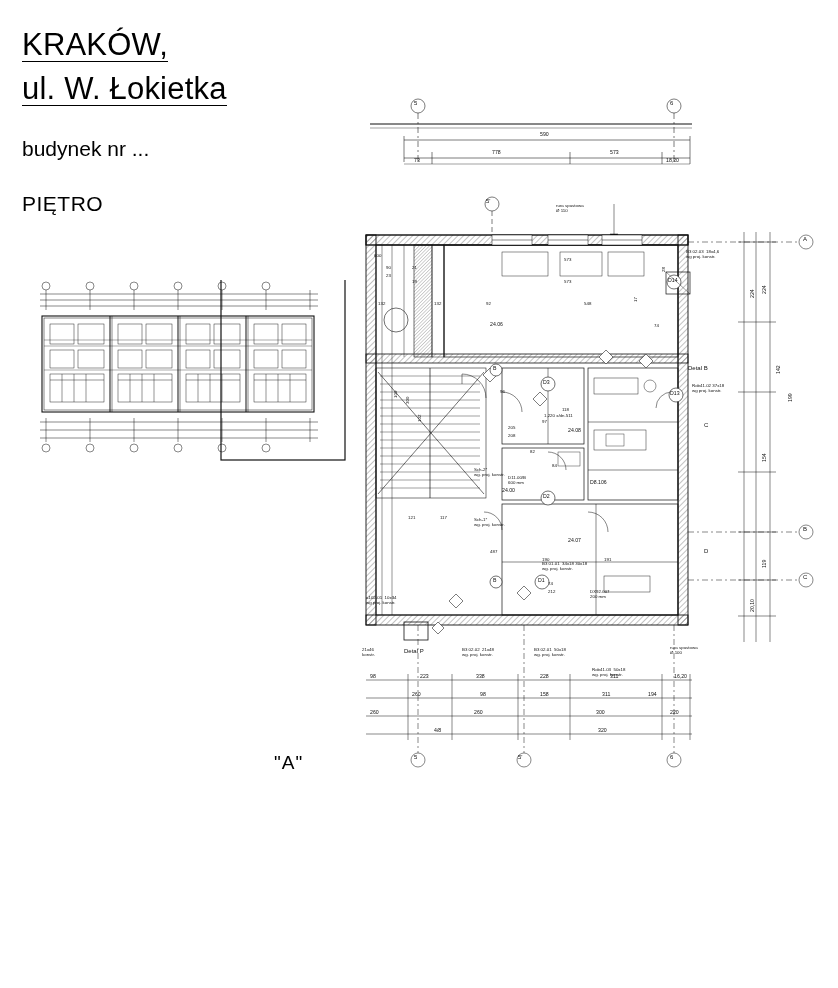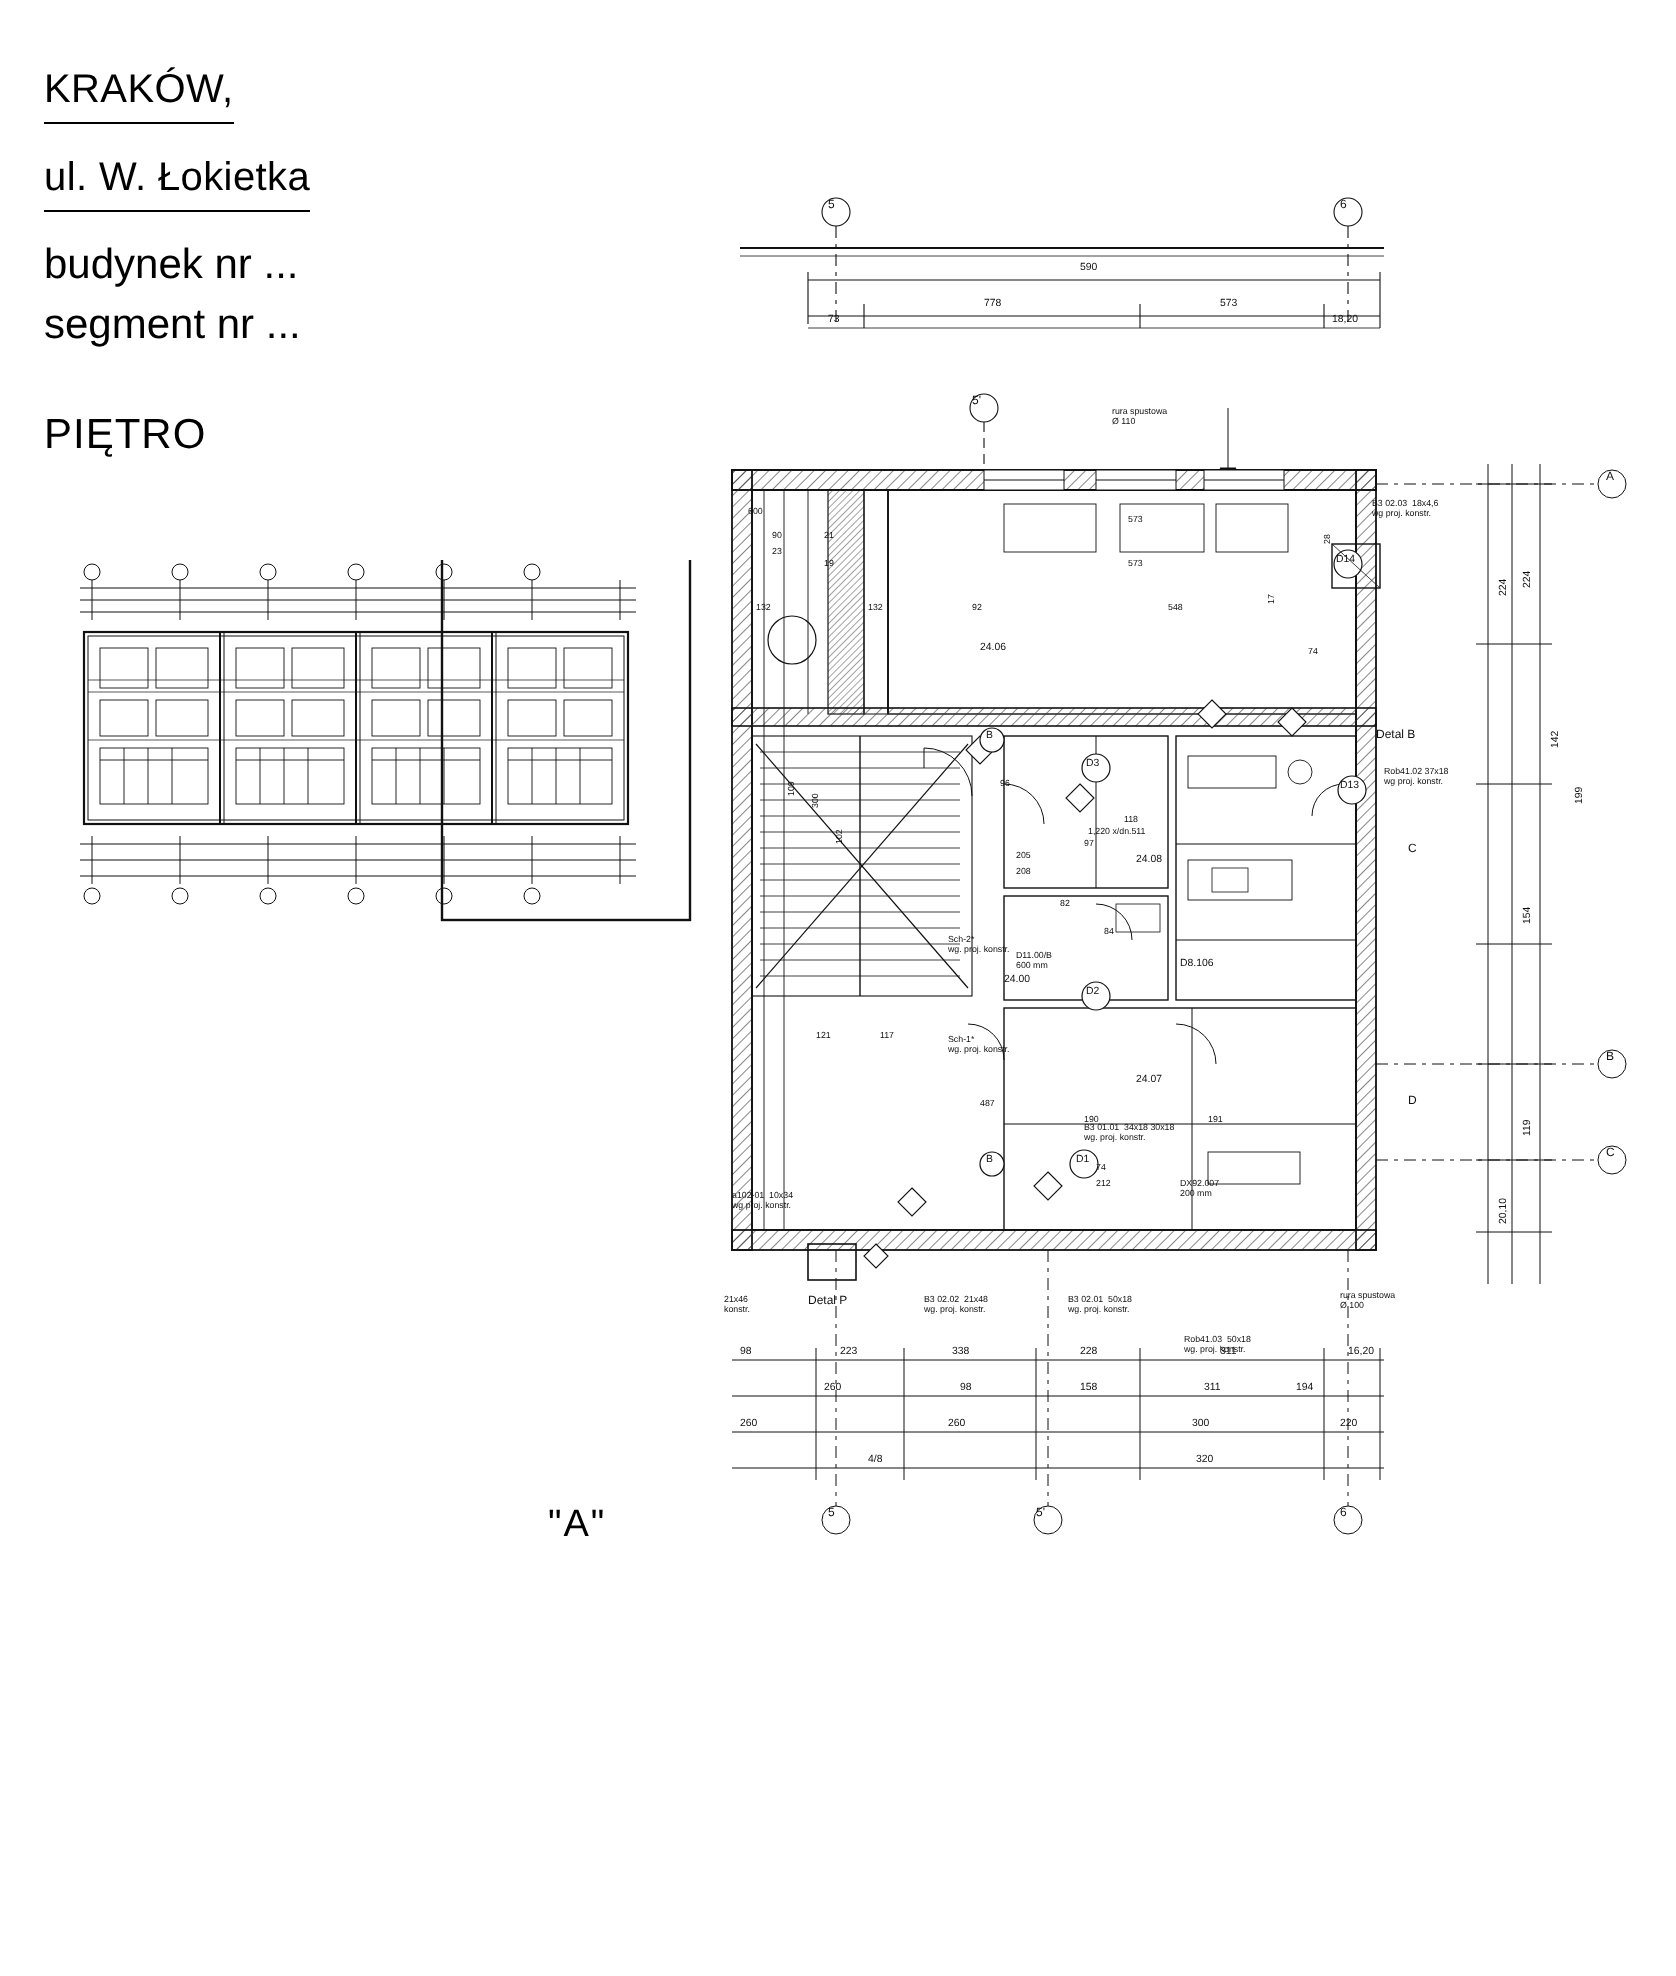--- a/index.html
+++ b/index.html
@@ -23,30 +23,30 @@
   }
 
   
   .title-block {
     position: absolute;
     left: 22px;
     top: 30px;
     width: 320px;
   }
   .title-line1, .title-line2 {
-    font-size: 20px;
+    font-size: 31px;
     line-height: 30px;
     letter-spacing: .2px;
     border-bottom: 1.5px solid #000;
     display: inline-block;
     padding-bottom: 1px;
   }
   .title-line2 { margin-top: 12px; }
   .subtitle {
-    margin-top: 12px;
+    margin-top: 28px;
     font-size: 21px;
     line-height: 30px;
   }
   .floor-label {
     margin-top: 28px;
     font-size: 21px;
     letter-spacing: .5px;
   }
 
   
@@ -96,21 +96,20 @@
 <div class="sheet">
 
   <div class="title-block">
     <div>
       <span class="title-line1">KRAKÓW,</span>
     </div>
     <div>
       <span class="title-line2">ul. W. Łokietka</span>
     </div>
     <div class="subtitle">budynek nr ...</div>
-    <div class="subtitle" style="margin-top:0">segment nr ...</div>
     <div class="floor-label">PIĘTRO</div>
   </div>
 
   <div class="keyplan">
     <svg class="kp-svg" width="330" height="210" viewBox="0 0 330 210">
       <g stroke="#111" fill="none" stroke-width="0.5">
 
         <line x1="12" y1="14" x2="290" y2="14"></line>
         <line x1="12" y1="20" x2="290" y2="20"></line>
         <line x1="12" y1="26" x2="290" y2="26"></line>

